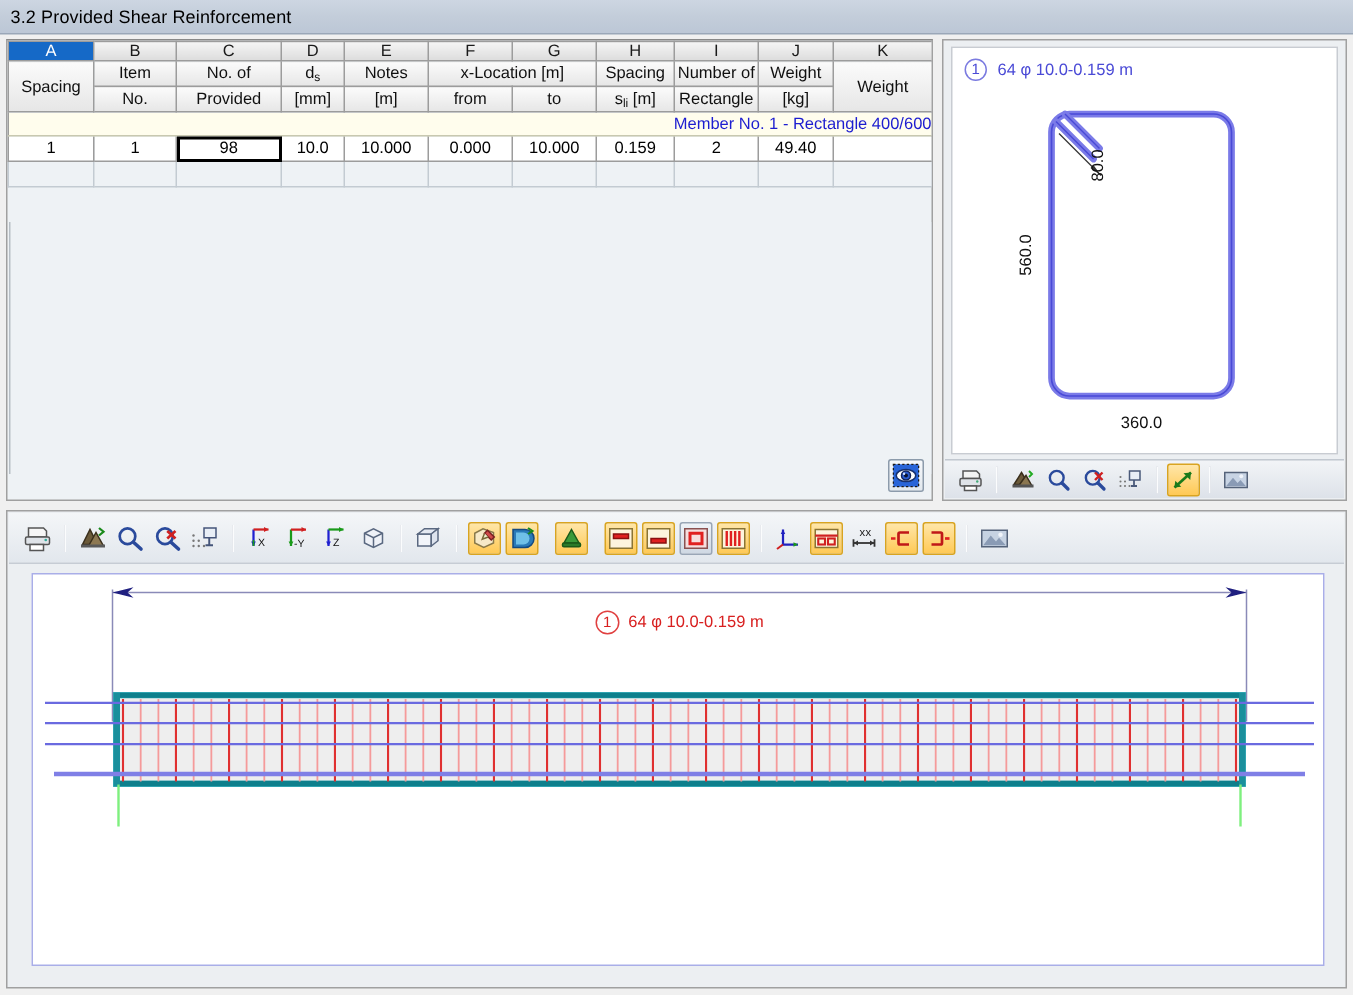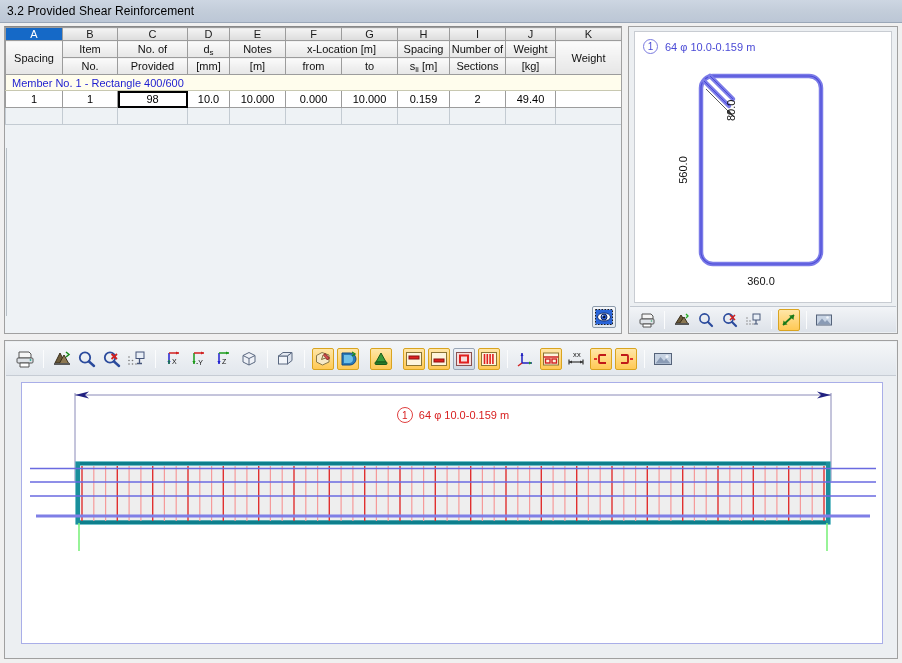--- a/index.html
+++ b/index.html
@@ -71,21 +71,21 @@
     border: 1px solid #9c9c9c;
   }
   td.cap2 { border-top: none !important; margin-left: 21px; }
   td.capspan { border-bottom: 1px solid #9c9c9c; margin-top: 16px; }
 
   sub { font-size: 8px; vertical-align: baseline; position: relative; top: 2px; }
 
   
   tr.memrow td {
     background: #fffded;
-    text-align: left;
+    text-align: right;
     color: #1d1dd0;
     font-size: 11px;
     height: 16px;
     padding-left: 6px;
     border-left: 1px solid #9c9c9c;
     border-right: 1px solid #9c9c9c;
     border-top: 1px solid #c8c8b0;
     border-bottom: 1px solid #c8c8b0;
   }
   
@@ -249,21 +249,21 @@
       </tr>
 
       <tr class="caphdr">
         <td class="cap2">No.</td>
         <td class="cap2">Provided</td>
         <td class="cap2">[mm]</td>
         <td class="cap2">[m]</td>
         <td class="cap2">from</td>
         <td class="cap2">to</td>
         <td class="cap2"><span>s</span><sub>li</sub><span> [m]</span></td>
-        <td class="cap2">Sections</td>
+        <td class="cap2">Rectangle</td>
         <td class="cap2">[kg]</td>
       </tr>
 
       <tr class="memrow">
         <td colspan="11">Member No. 1  -  Rectangle 400/600</td>
       </tr>
 
       <tr class="datarow">
         <td class="idx">1</td>
         <td class="idx">1</td>

